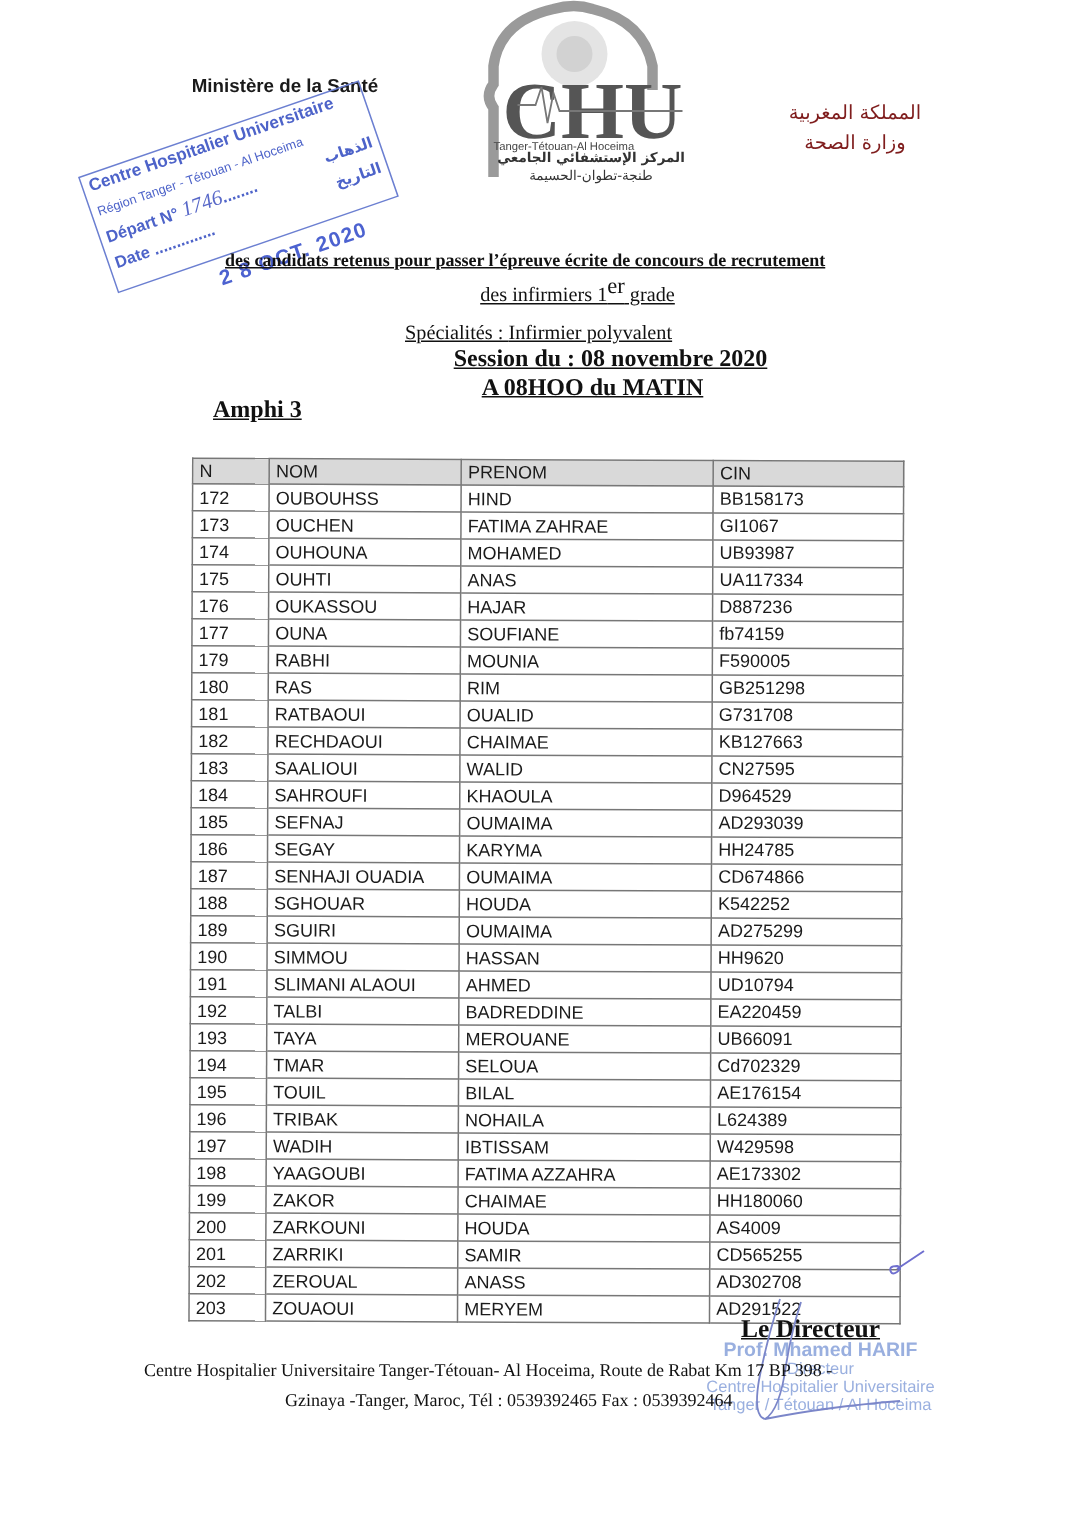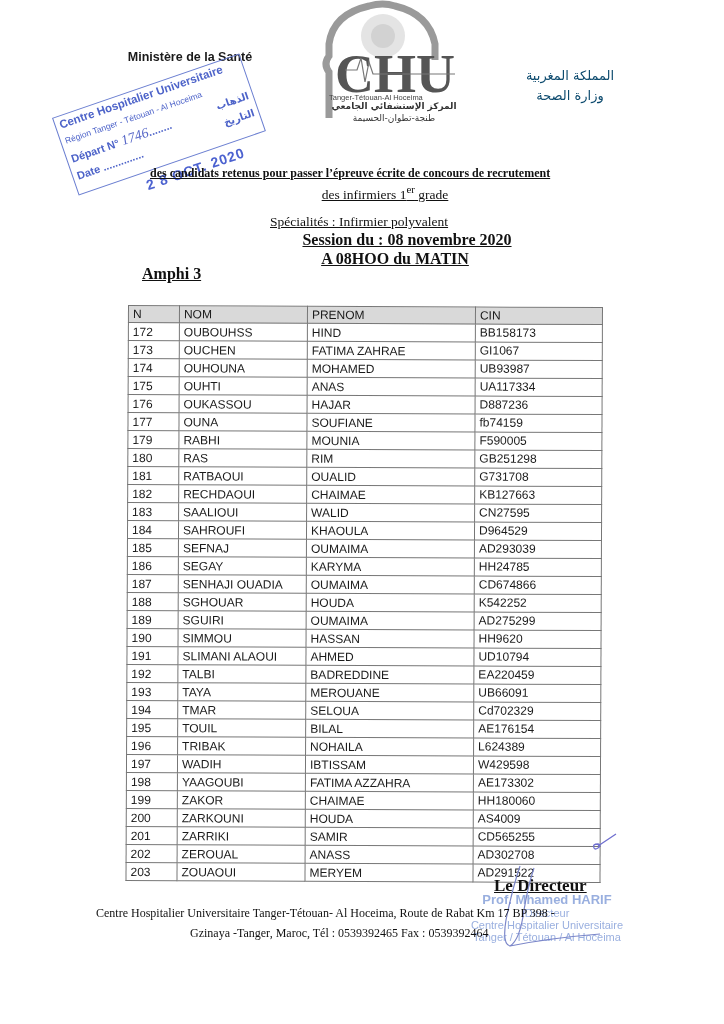--- a/index.html
+++ b/index.html
@@ -1,39 +1,39 @@
 <!DOCTYPE html>
 <html><head>
 <meta charset="utf-8">
 <style>
   html, body { margin:0; padding:0; }
   body { width:724px; height:1024px; background:#ffffff; position:relative; overflow:hidden; font-family:"Liberation Serif", serif; color:#111; }
   .abs { position:absolute; }
   
   .hdr-left { left:100px; top:48px; width:180px; text-align:center; font-family:"Liberation Sans", sans-serif; font-weight:bold; font-size:12.5px; line-height:18px; color:#1a1a1a; }
-  .hdr-right { left:500px; top:66px; width:140px; text-align:center; font-family:"DejaVu Sans", sans-serif; font-size:13px; line-height:20px; color:#0c4a6e; direction:rtl; }
+  .hdr-right { left:500px; top:66px; width:140px; text-align:center; font-family:"DejaVu Sans", sans-serif; font-size:13px; line-height:20px; color:#7f1d1d; direction:rtl; }
   
   .logo { left:305px; top:0px; width:160px; height:128px; }
   .logo svg { width:160px; height:128px; }
   .logo-lat { left:329px; top:93px; width:140px; text-align:left; font-family:"Liberation Sans", sans-serif; font-size:7.5px; color:#444; }
   .logo-ar1 { left:329px; top:101px; width:130px; text-align:center; font-family:"DejaVu Sans", sans-serif; font-size:9px; font-weight:bold; color:#333; direction:rtl; }
   .logo-ar2 { left:329px; top:113px; width:130px; text-align:center; font-family:"DejaVu Sans", sans-serif; font-size:9px; color:#333; direction:rtl; }
   
   .stamp { left:52px; top:118px; width:196px; height:80px; border:1.5px solid #6b7fd1; transform:rotate(-19deg); transform-origin:left top; color:#4d63c9; font-family:"Liberation Sans", sans-serif; font-weight:bold; }
   .stamp .l1 { position:absolute; left:4px; top:2px; font-size:11.5px; white-space:nowrap; }
   .stamp .l2 { position:absolute; left:4px; top:20px; font-size:8.5px; font-weight:normal; white-space:nowrap; }
   .stamp .l3 { position:absolute; left:4px; top:36px; font-size:11px; white-space:nowrap; }
   .stamp .l4 { position:absolute; left:4px; top:56px; font-size:11px; white-space:nowrap; }
   .stamp .ar { position:absolute; right:4px; font-family:"DejaVu Sans", sans-serif; font-size:10px; direction:rtl; }
   .stamp .hand { font-family:"Liberation Serif", serif; font-style:italic; font-weight:normal; font-size:14px; color:#5868c8; }
   .stamp-date { left:144px; top:178px; transform:rotate(-19deg); transform-origin:left top; color:#4c62d0; font-family:"Liberation Sans", sans-serif; font-weight:bold; font-size:14px; letter-spacing:1px; }
   
   .title1 { left:150px; top:166px; width:470px; text-align:left; font-size:12px; text-decoration:underline;font-weight:bold; }
   .title2 { left:150px; top:183px; width:470px; text-align:center; font-size:13.5px; text-decoration:underline; }
-  .title2 sup { font-size:11px; }
+  .title2 sup { font-size:15px; }
   .spec { left:270px; top:214px; width:280px; text-align:left; font-size:13.5px; }
   .spec .lab { text-decoration:underline; }
   .spec .val { font-weight:normal; text-decoration:underline; }
   .session { left:267px; top:231px; width:280px; text-align:center; font-size:16px; font-weight:bold; text-decoration:underline; }
   .heure { left:255px; top:250px; width:280px; text-align:center; font-size:16px; font-weight:bold; text-decoration:underline; }
   .amphi { left:142px; top:265px; font-size:16px; font-weight:bold; text-decoration:underline; }
   
   .tbl { left:128px; top:305px; border-collapse:collapse; font-family:"Liberation Sans", sans-serif; font-size:12px; color:#1b1b1b; transform:rotate(0.25deg); transform-origin:left top; }
   .tbl td, .tbl th { border:1px solid #777; padding:0 4px; height:16px; line-height:16px; text-align:left; font-weight:normal; white-space:nowrap; }
   .tbl th { background:#d9d9d9; }

